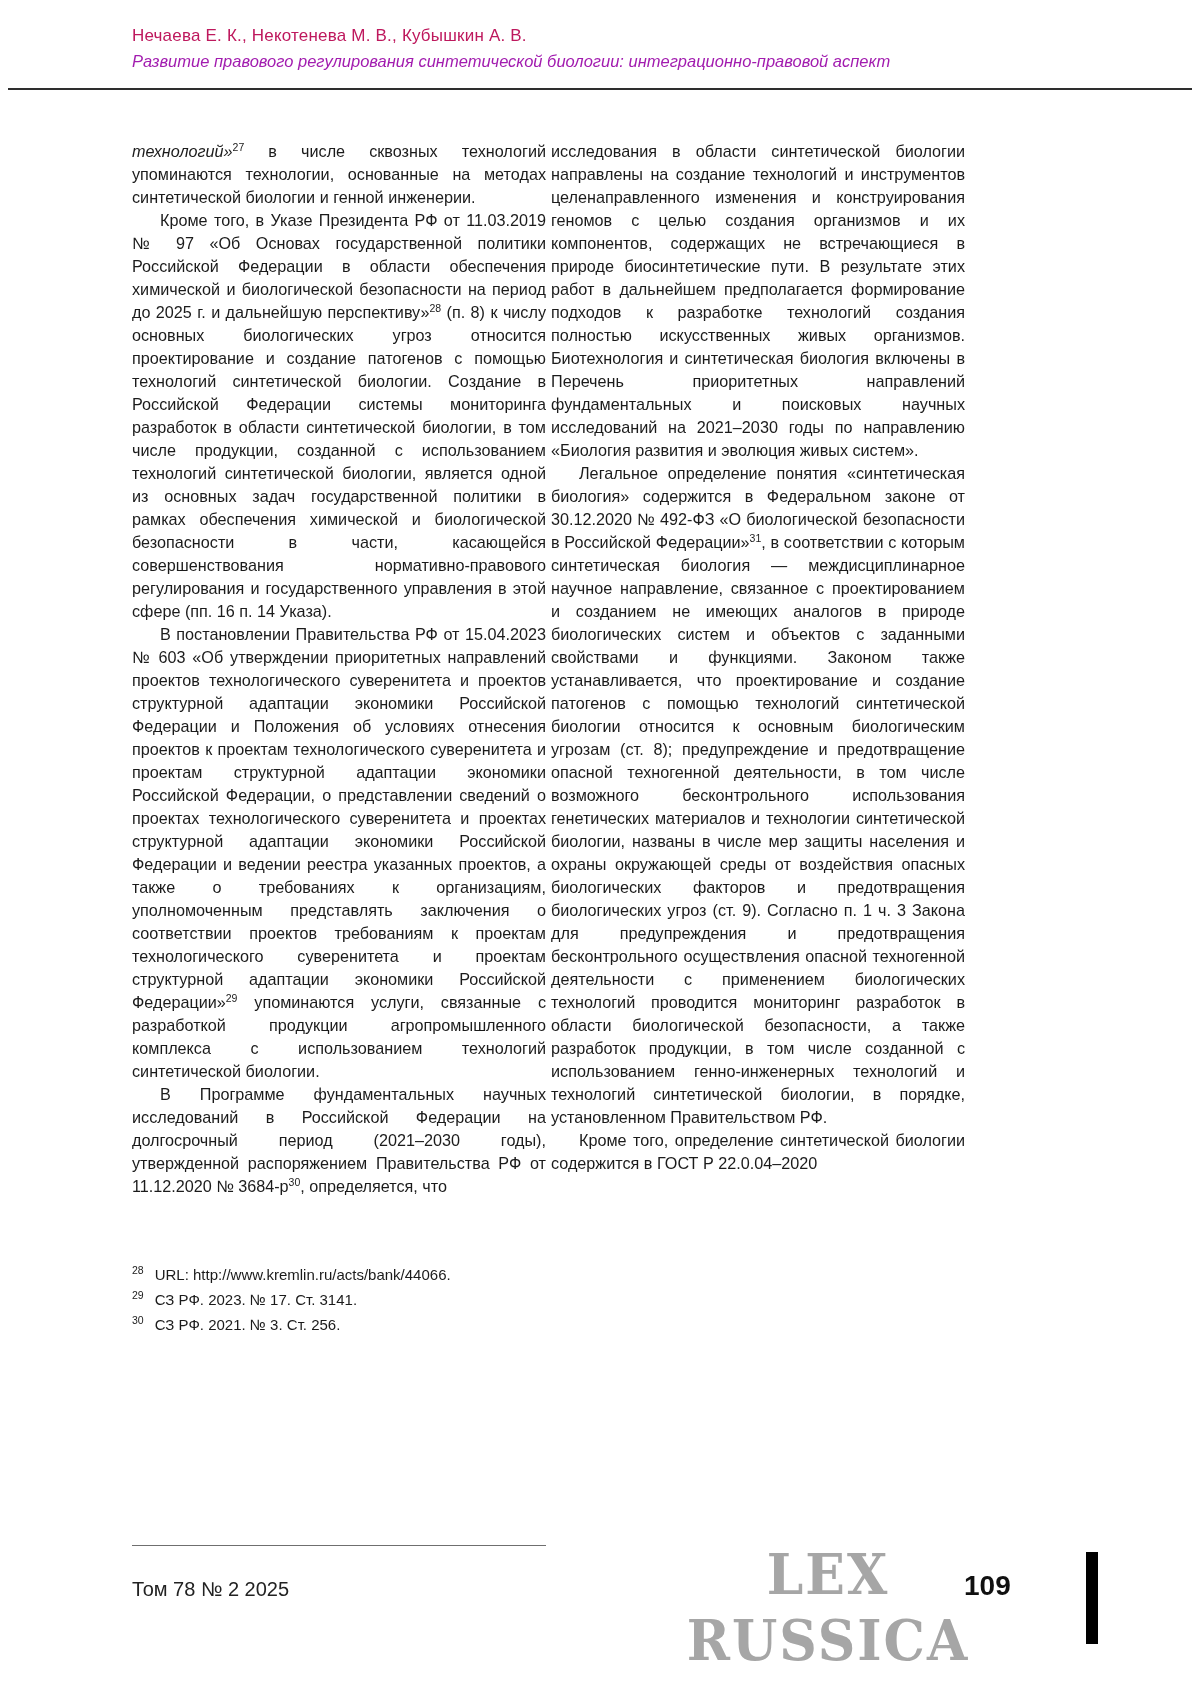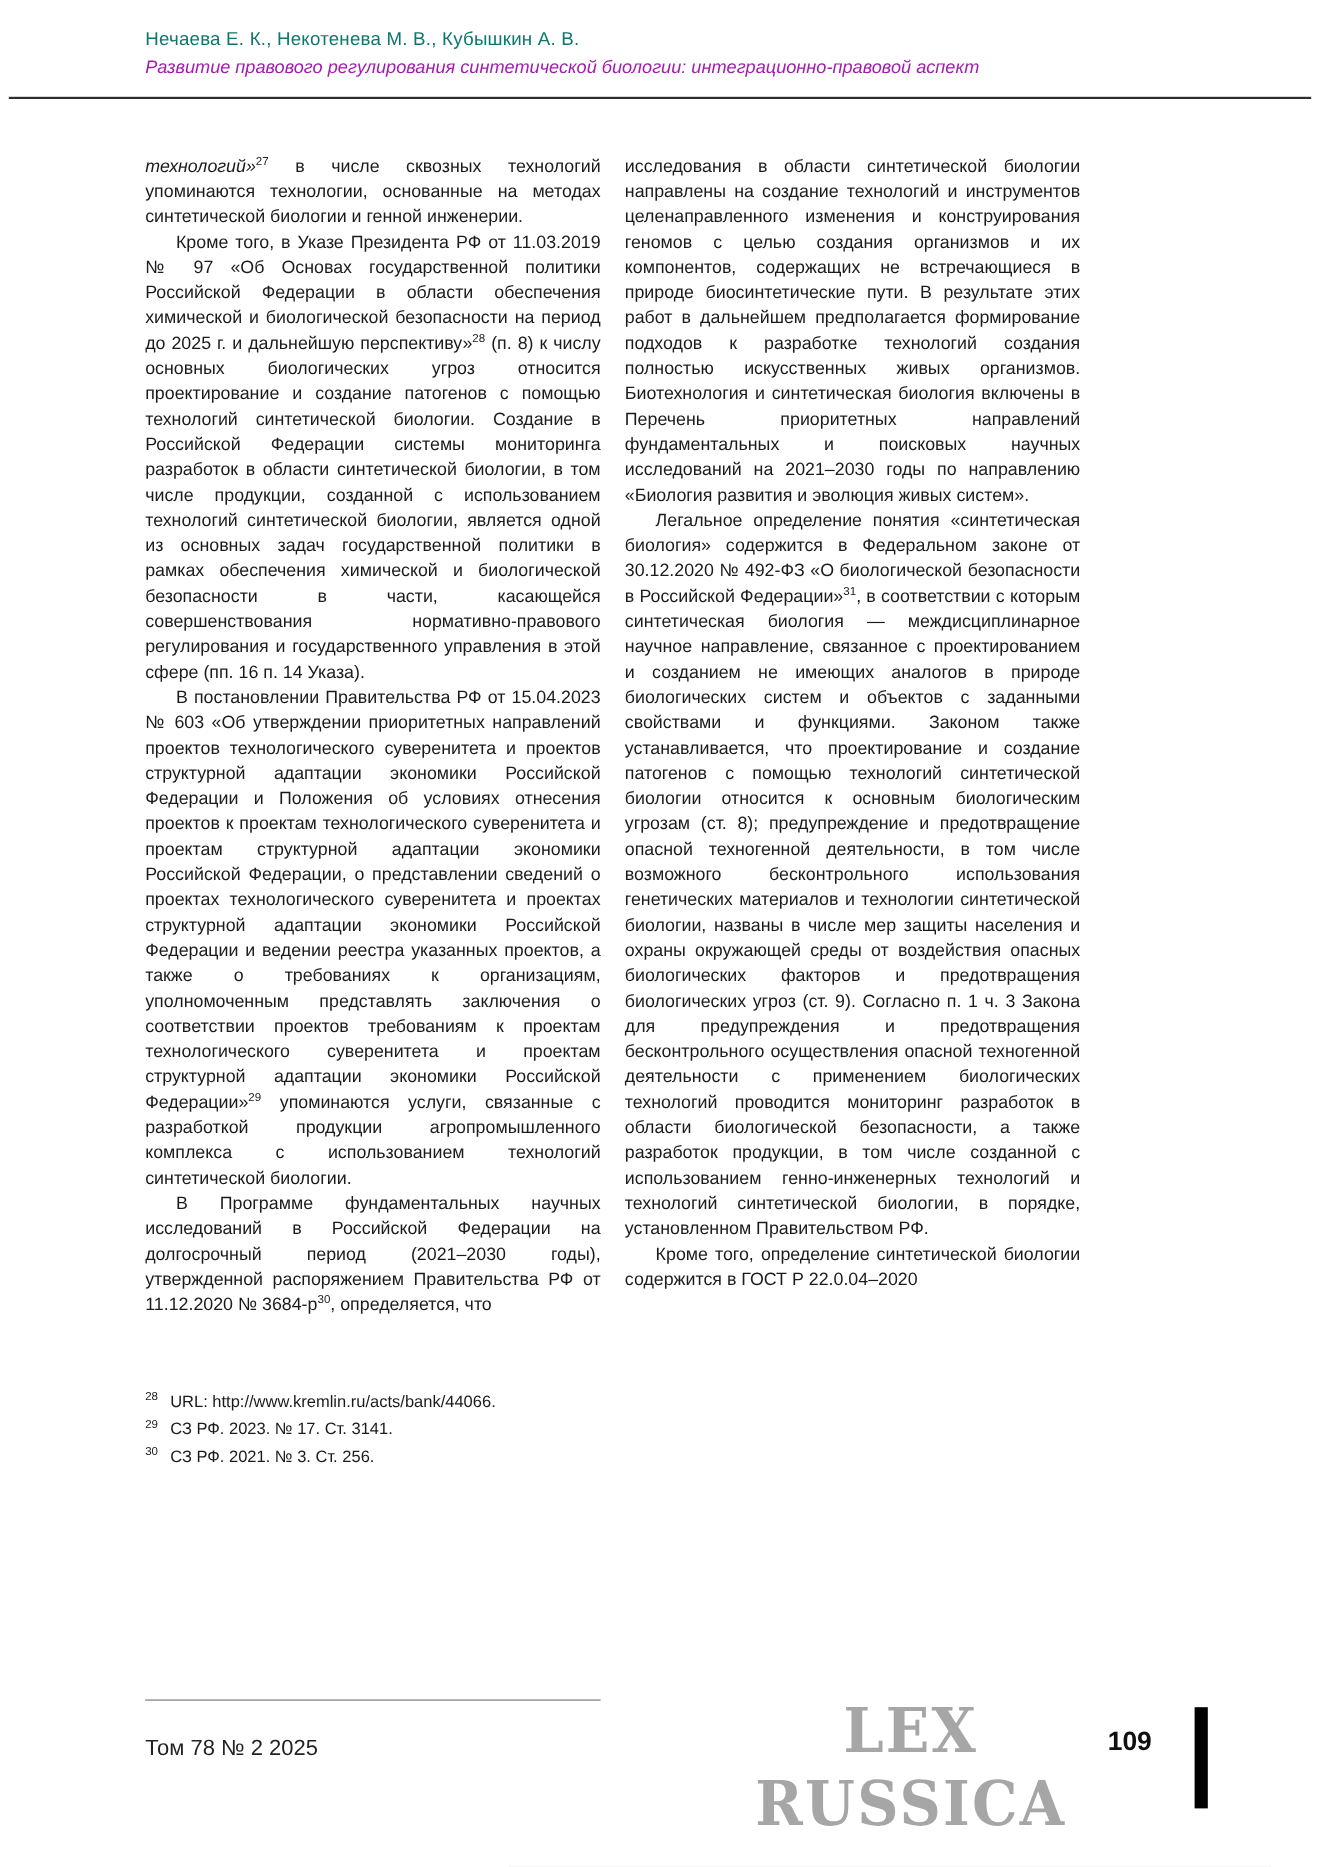--- a/index.html
+++ b/index.html
@@ -10,29 +10,29 @@
     position:relative;
     width:1200px; height:1697px;
     margin:0 auto;
     background:#ffffff;
     color:var(--text, #1b1b1b);
     overflow:hidden;
   }
 
   
   .header { position:absolute; left:132px; top:26px; width:940px; }
-  .authors { font-size:17px; color:#0f766e; letter-spacing:0.2px; }
+  .authors { font-size:17px; color:#be185d; letter-spacing:0.2px; }
   .article-title { font-size:16.5px; font-style:italic; color:#a21caf; margin-top:6px; }
   .header-rule { position:absolute; left:8px; top:88px; width:1184px; height:2px; background:var(--rule, #2e2e2e); }
 
   
   .columns {
     position:absolute; left:132px; top:140px;
     width:850px; height:1112px;
-    display:flex; gap:22px;
+    display:flex; gap:5px;
     overflow:hidden;
   }
   .col {
     width:414px; flex:0 0 414px;
     font-size:16.2px; line-height:23px;
     text-align:justify;
     hyphens:auto; -webkit-hyphens:auto;
     color:var(--text, #1b1b1b);
   }
   .para { margin:0; text-align:justify; }
@@ -55,21 +55,21 @@
   .journal-mark {
     position:absolute; left:648px; top:1546px; width:360px;
     font-family:"DejaVu Serif", serif;
     font-size:52px; font-weight:bold;
     letter-spacing:2px;
     color:var(--watermark, #a6a6a6);
     text-align:center;
     transform:scaleY(1.08);
     user-select:none;
   }
-  .page-num { position:absolute; left:1007px; top:1570px; font-size:24px; font-weight:bold; color:#101010; }
+  .page-num { position:absolute; left:964px; top:1570px; font-size:28px; font-weight:bold; color:#101010; }
   .edge-bar { position:absolute; left:1086px; top:1552px; width:12px; height:92px; background:var(--edge_bar, #000000); }
 </style>
 </head>
 <body>
 
 <div class="page">
 
   <div class="header">
     <div class="authors">Нечаева Е. К., Некотенева М. В., Кубышкин А. В.</div>
     <div class="article-title">Развитие правового регулирования синтетической биологии: интеграционно-правовой аспект</div>

